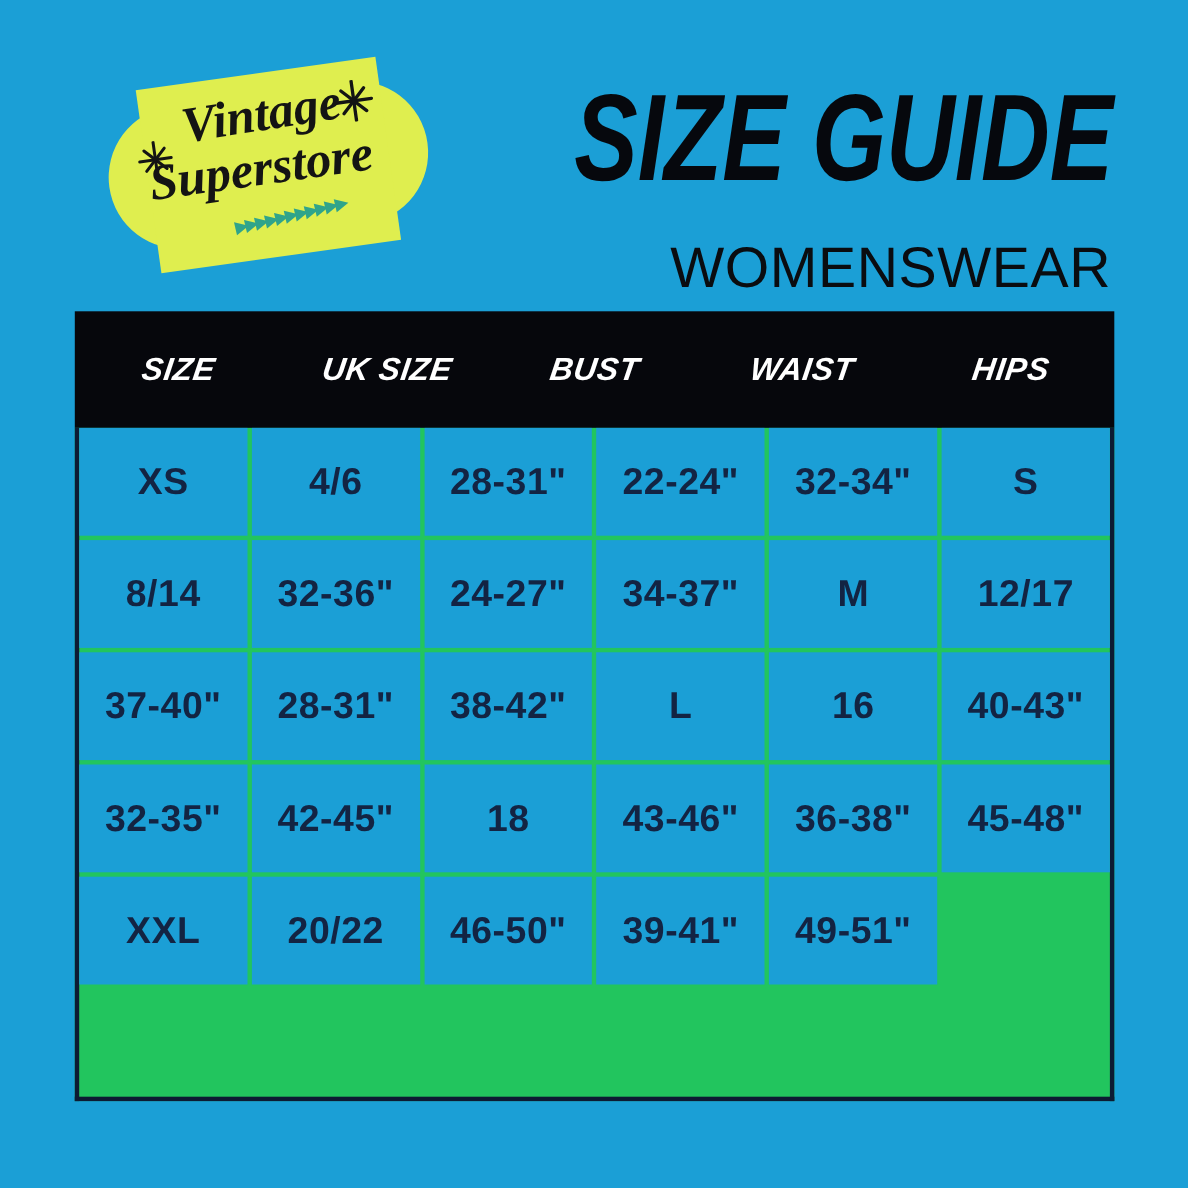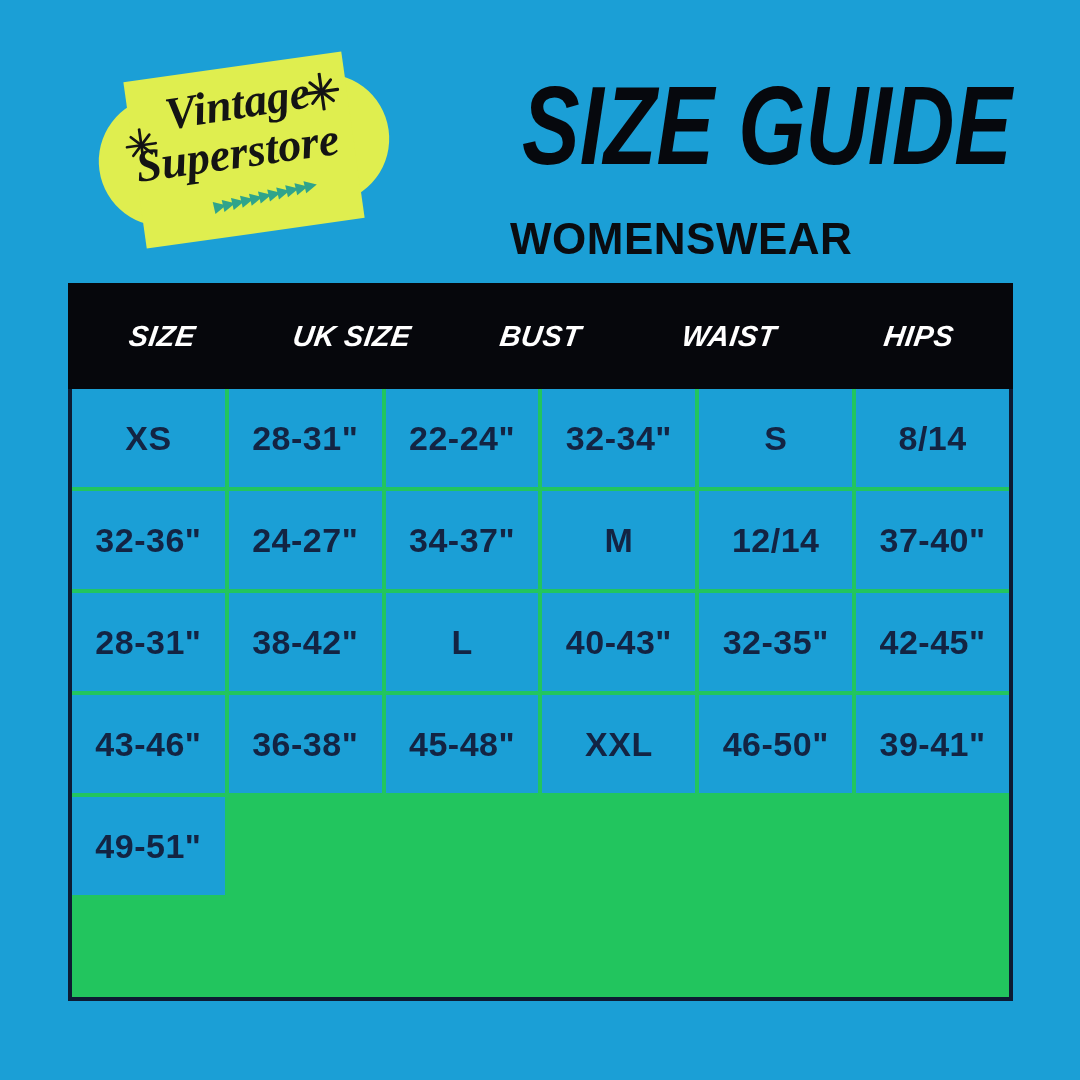--- a/index.html
+++ b/index.html
@@ -47,21 +47,21 @@
 
   
   .title-svg { position:absolute; left:518px; top:52px; }
   .title-svg text {
     font-family:"Liberation Sans", sans-serif;
     font-weight:bold; font-style:italic;
     fill:#06080D;
   }
   .subtitle {
     position:absolute; right:70px; top:214px; width:500px;
-    text-align:left; font-size:44px; font-weight:bold;
+    text-align:right; font-size:52px; font-weight:normal;
     letter-spacing:0.5px; color:#0A0C10;
   }
 
   
   .size-table { position:absolute; left:68px; top:283px; width:945px; }
 
   .thead {
     height:106px; background:#06070C; display:flex; align-items:stretch;
   }
   .th {
@@ -137,45 +137,49 @@
       <div class="th">
           <span>WAIST</span>
         </div>
       <div class="th">
           <span>HIPS</span>
         </div>
     </div>
 
     <div class="tgrid">
       <div class="td">XS</div>
+      <div class="td">4/6</div>
       <div class="td">28-31"</div>
       <div class="td">22-24"</div>
       <div class="td">32-34"</div>
 
       <div class="td">S</div>
       <div class="td">8/14</div>
       <div class="td">32-36"</div>
       <div class="td">24-27"</div>
       <div class="td">34-37"</div>
 
       <div class="td">M</div>
-      <div class="td">12/14</div>
+      <div class="td">12/17</div>
       <div class="td">37-40"</div>
       <div class="td">28-31"</div>
       <div class="td">38-42"</div>
 
       <div class="td">L</div>
+      <div class="td">16</div>
       <div class="td">40-43"</div>
       <div class="td">32-35"</div>
       <div class="td">42-45"</div>
 
+      <div class="td">18</div>
       <div class="td">43-46"</div>
       <div class="td">36-38"</div>
       <div class="td">45-48"</div>
 
       <div class="td">XXL</div>
+      <div class="td">20/22</div>
       <div class="td">46-50"</div>
       <div class="td">39-41"</div>
       <div class="td">49-51"</div>
     </div>
   </div>
 
 </div>
 
 </body></html>

